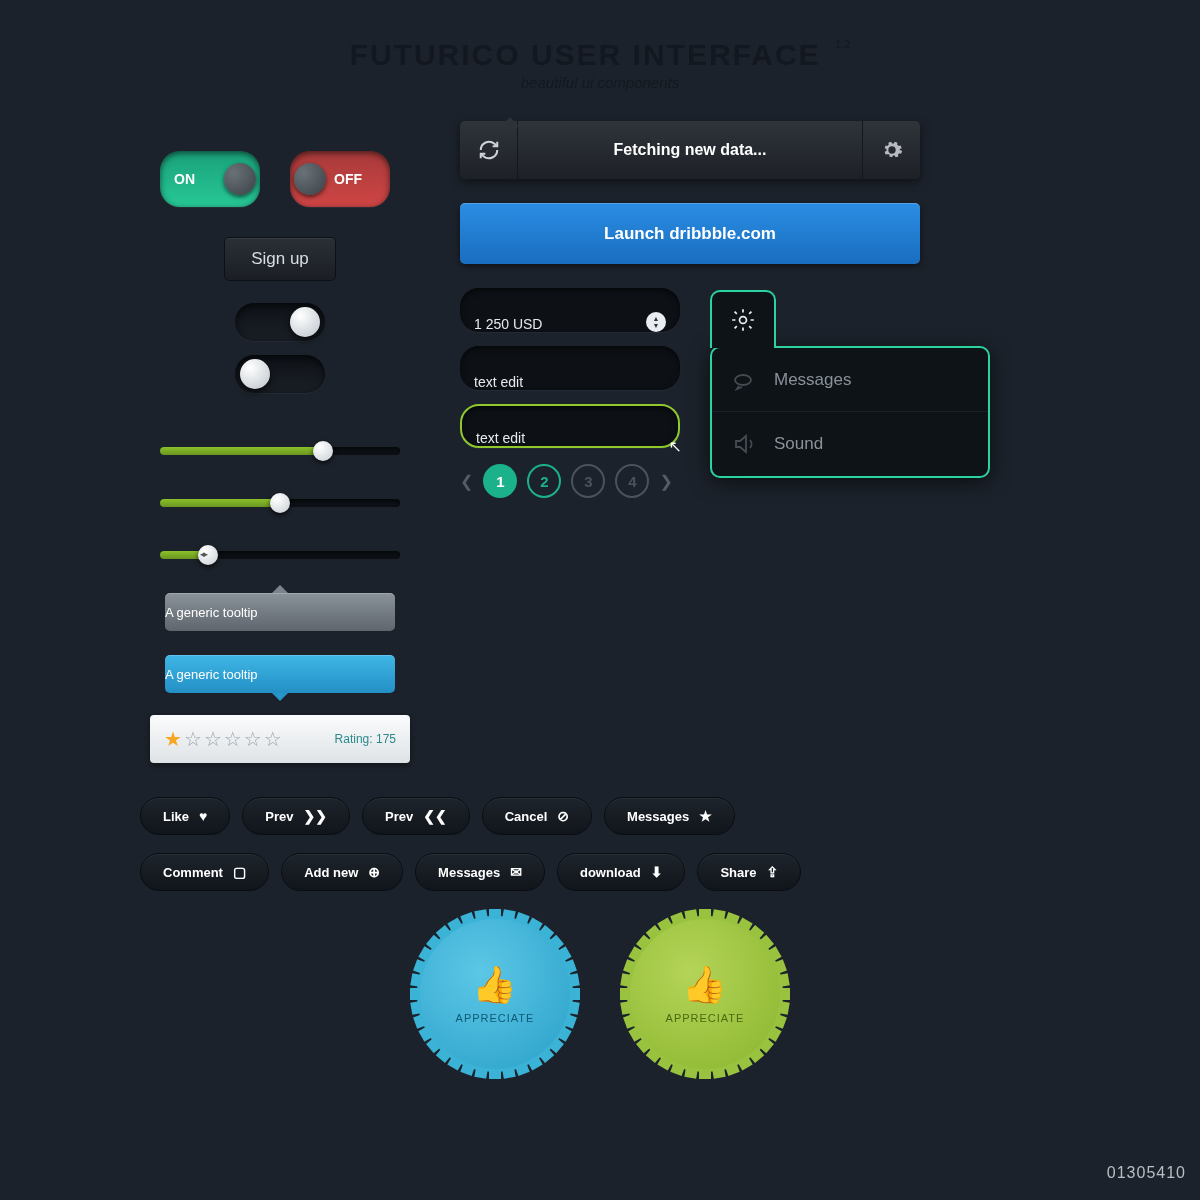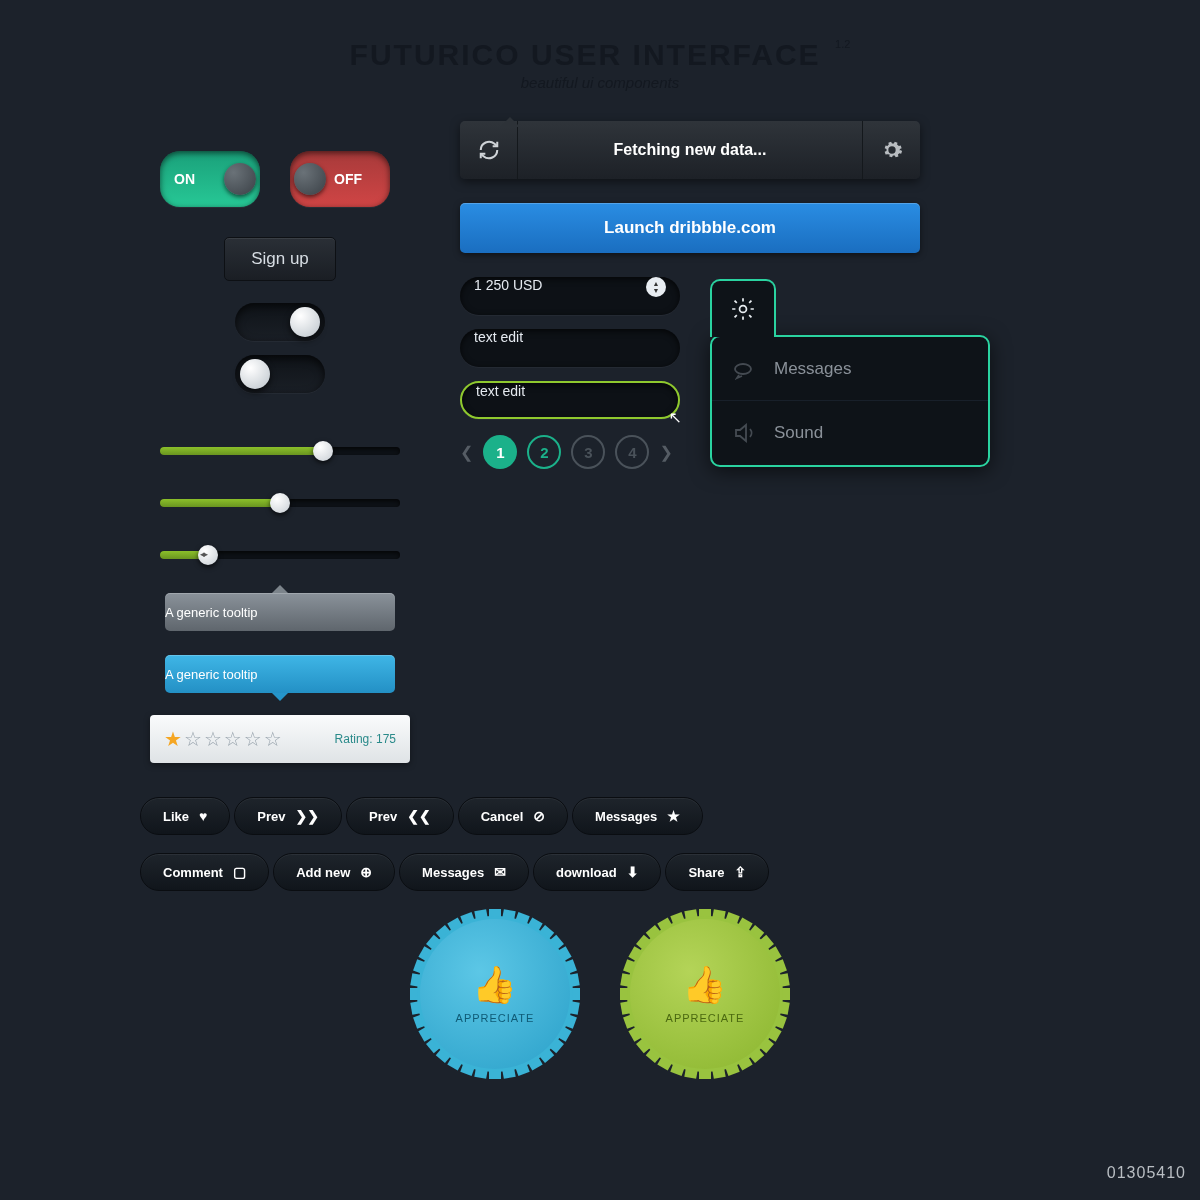--- a/index.html
+++ b/index.html
@@ -66,23 +66,23 @@
 
 
 .rcol1 { width: 270px; display: flex; flex-direction: column; }
 
 .status-bar { width: 460px; height: 58px; background: linear-gradient(#2f343a,#1d2127); border-radius: 5px; display: flex; align-items: center; position: relative; box-shadow: 0 3px 10px rgba(0,0,0,0.5); margin-bottom: 24px; }
 .status-bar::before { content:""; position: absolute; top: -14px; left: 40px; border: 10px solid transparent; border-bottom-color: #2d3238; }
 .status-bar .refresh-ic { width: 58px; display: flex; justify-content: center; border-right: 1px solid #14181c; height: 100%; align-items: center; }
 .status-bar .status-text { flex: 1; text-align: center; font-weight: bold; font-size: 16px; color: #fff; }
 .status-bar .gear-ic { width: 58px; display: flex; justify-content: center; border-left: 1px solid #14181c; height: 100%; align-items: center; }
 
-.launch-btn { width: 460px; height: 50px; background: linear-gradient(#2a8de3,#1a6ec0); border-radius: 5px; display: flex; align-items: center; justify-content: center; font-weight: bold; font-size: 17px; color: #fff; box-shadow: inset 0 1px 0 rgba(255,255,255,0.2), 0 2px 6px rgba(0,0,0,0.5); margin-bottom: 24px; }
-
-.pill-input { width: 220px; height: 38px; border-radius: 19px; background: #0d1116; display: flex; align-items: flex-start; padding: 0 14px; margin-bottom: 14px; box-shadow: inset 0 2px 6px rgba(0,0,0,0.7), 0 1px 0 rgba(255,255,255,0.04); color: #e5eaf0; font-size: 14px; position: relative; }
+.launch-btn { width: 460px; height: 61px; background: linear-gradient(#2a8de3,#1a6ec0); border-radius: 5px; display: flex; align-items: center; justify-content: center; font-weight: bold; font-size: 17px; color: #fff; box-shadow: inset 0 1px 0 rgba(255,255,255,0.2), 0 2px 6px rgba(0,0,0,0.5); margin-bottom: 24px; }
+
+.pill-input { width: 220px; height: 44px; border-radius: 19px; background: #0d1116; display: flex; align-items: flex-end; padding: 0 14px; margin-bottom: 14px; box-shadow: inset 0 2px 6px rgba(0,0,0,0.7), 0 1px 0 rgba(255,255,255,0.04); color: #e5eaf0; font-size: 14px; position: relative; }
 .pill-input .step { margin-left: auto; width: 20px; height: 20px; border-radius: 50%; background: #e8edf2; display: flex; flex-direction: column; align-items: center; justify-content: center; font-size: 7px; color: #333; line-height: 1; }
 .pill-input .sbtn { margin-left: auto; width: 22px; height: 22px; border-radius: 50%; background: #dfe4e9; display: flex; align-items: center; justify-content: center; }
 .pill-input.active { border: 2px solid #8fc92e; background: #0d1116; }
 .pill-input .cursor { position: absolute; right: -4px; bottom: -10px; font-size: 16px; color: #fff; }
 
 
 .pagination { display: flex; align-items: center; gap: 10px; margin-top: 16px; }
 .pagination .arr { color: #555c64; font-size: 16px; }
 .pagination .pg { width: 34px; height: 34px; border-radius: 50%; display: flex; align-items: center; justify-content: center; font-weight: bold; font-size: 15px; }
 .pg1 { background: #1bb18a; color: #fff; }
@@ -91,21 +91,21 @@
 
 
 .settings-menu { border: 2px solid #2ad3a0; border-radius: 10px; width: 280px; background: #0e1318; box-shadow: 0 4px 20px rgba(0,0,0,0.6); position: relative; margin-top: -6px; }
 .settings-tab { width: 66px; height: 58px; border: 2px solid #2ad3a0; border-bottom: none; border-radius: 10px 10px 0 0; background: #0e1318; position: absolute; top: -58px; left: -2px; display: flex; align-items: center; justify-content: center; }
 .settings-menu .mitem { height: 64px; display: flex; align-items: center; padding: 0 20px; gap: 18px; color: #8a9199; font-size: 17px; border-bottom: 1px solid #18202a; }
 .settings-menu .mitem:last-child { border-bottom: none; }
 .settings-menu .ic { width: 24px; height: 24px; opacity: 0.5; }
 
 
 .pill-rows { margin: 34px 140px 0 140px; }
-.pill-row { display: flex; gap: 4px; margin-bottom: 18px; }
+.pill-row { display: flex; gap: 12px; margin-bottom: 18px; }
 .pill-btn { height: 38px; border-radius: 19px; background: linear-gradient(#1e242b,#10151b); border: 1px solid #0a0d11; box-shadow: inset 0 1px 0 rgba(255,255,255,0.06); display: inline-flex; align-items: center; gap: 10px; padding: 0 22px; color: #fff; font-size: 13px; font-weight: bold; }
 .pill-btn .pic { font-size: 14px; }
 
 
 .badges { display: flex; gap: 40px; justify-content: center; margin-top: 18px; }
 .badge { width: 150px; height: 150px; border-radius: 50%; display: flex; flex-direction: column; align-items: center; justify-content: center; position: relative; }
 .badge::before { content:""; position: absolute; inset: -6px; border-radius: 50%; z-index: -1; }
 .badge-blue { background: radial-gradient(circle at 40% 35%, #5cc7e6, #2aa0c9); }
 .badge-green { background: radial-gradient(circle at 40% 35%, #b4d458, #8ab52e); }
 .badge .thumb { font-size: 36px; margin-bottom: 6px; }

